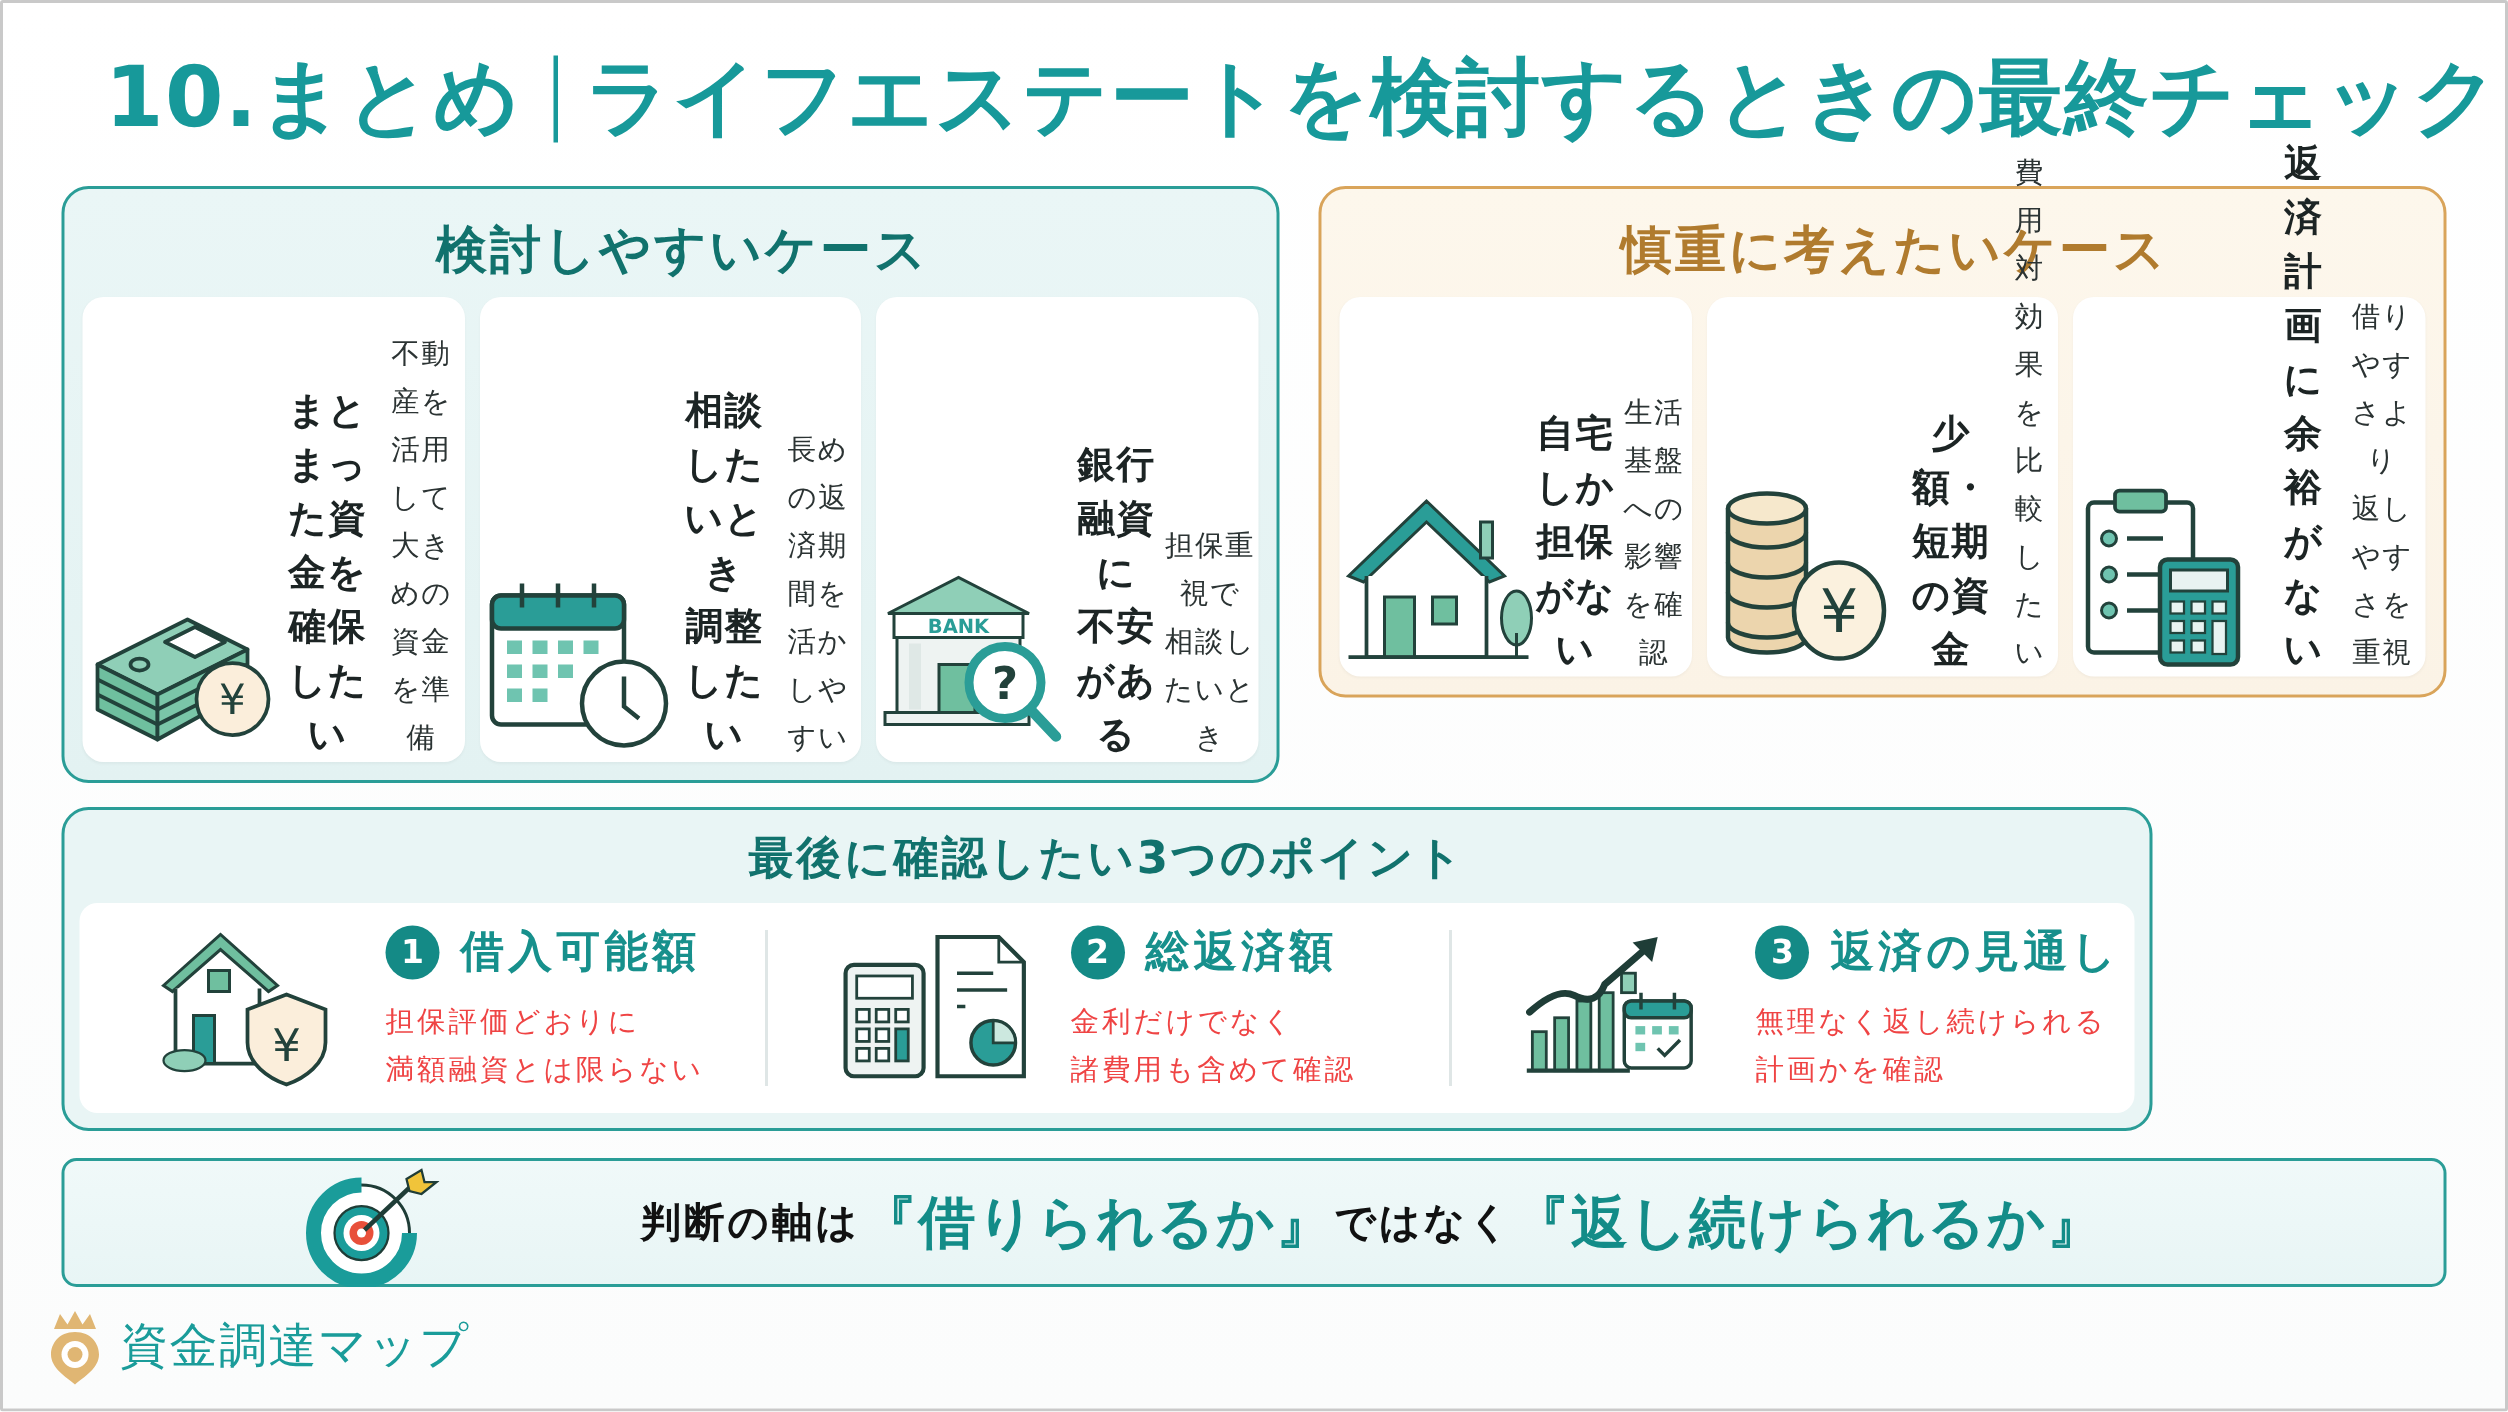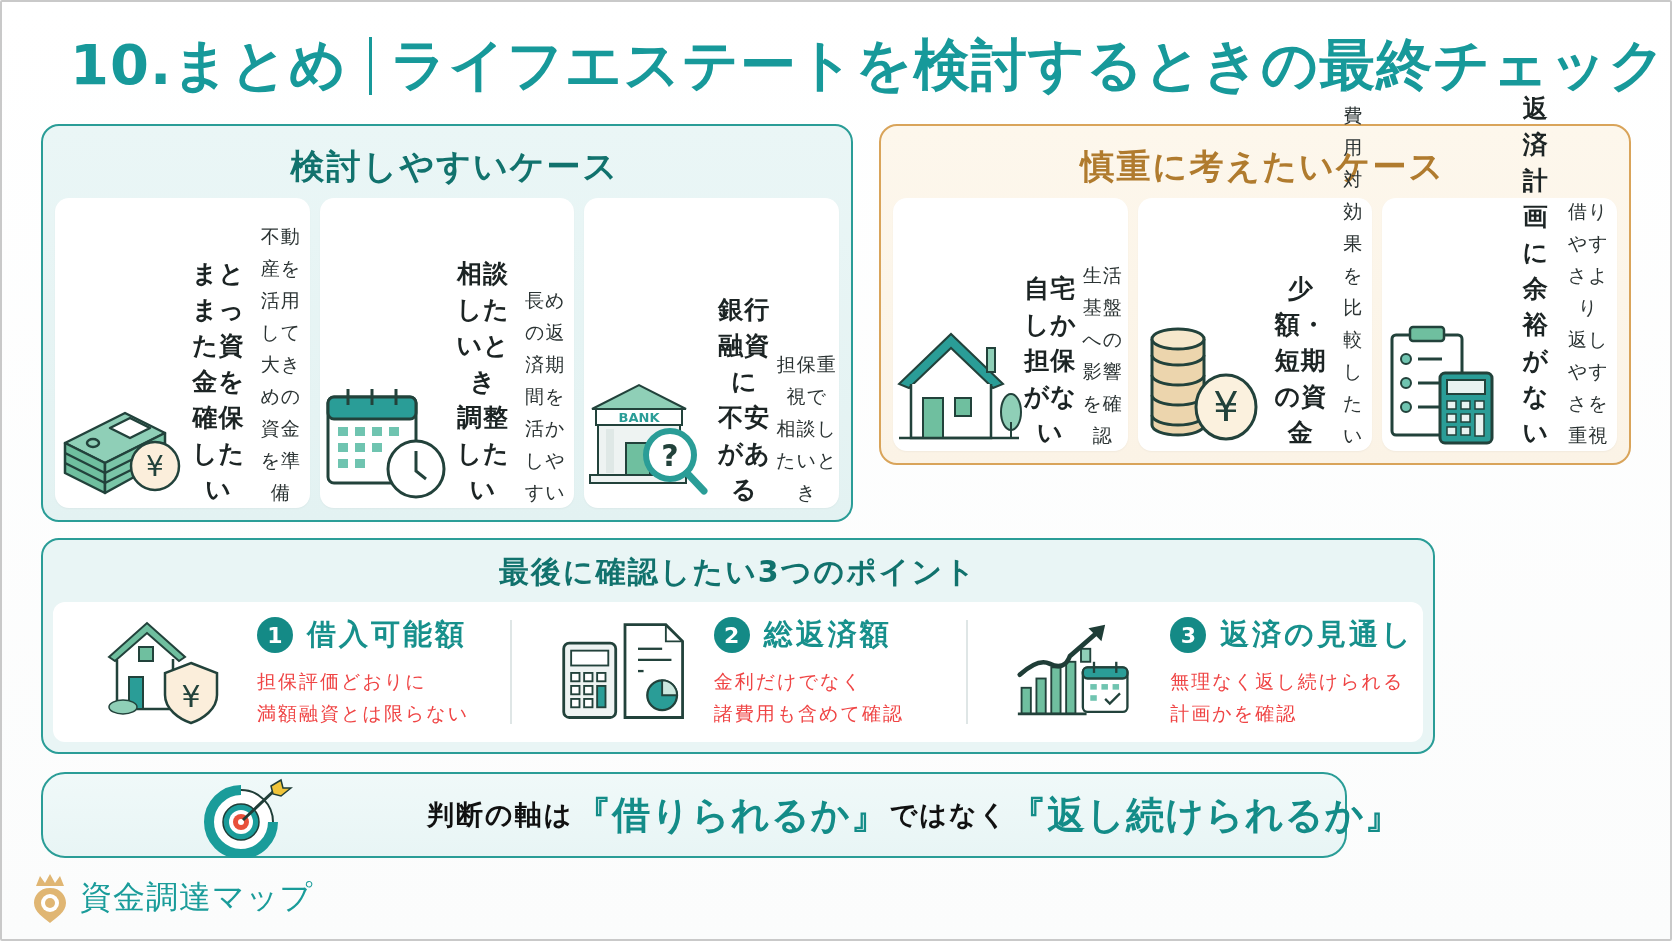--- a/index.html
+++ b/index.html
@@ -27,21 +27,21 @@
   .points .points-title { position: absolute; left: 0; right: 0; top: 12px; text-align: center; font-size: 30px; font-weight: bold; color: #11726d; letter-spacing: 2px; }
   .points .row { position: absolute; left: 10px; right: 10px; top: 62px; bottom: 10px; background: #ffffff; border-radius: 12px; display: flex; }
   .point { flex: 1; display: flex; align-items: center; padding-left: 50px; position: relative; }
   .point + .point::before { content: ""; position: absolute; left: 0; top: 18px; bottom: 18px; width: 2px; background: #dfe6e6; }
   .point .picon { width: 130px; height: 120px; display: flex; align-items: center; justify-content: center; margin-right: 24px; }
   .point .ptext { display: flex; flex-direction: column; }
   .point .phead { display: flex; align-items: center; font-size: 29px; font-weight: bold; color: #17908c; letter-spacing: 3px; }
   .point .num { width: 36px; height: 36px; border-radius: 50%; background: #148a86; color: #fff; font-size: 22px; display: inline-flex; align-items: center; justify-content: center; margin-right: 14px; letter-spacing: 0; }
   .point .pdesc { margin-top: 10px; font-size: 19px; line-height: 32px; color: #ef4444; white-space: pre-line; letter-spacing: 2px; }
 
-  .banner { position: absolute; left: 41px; top: 772px; width: 1306px; height: 86px; border: 2px solid #2a9d97; border-radius: 24px; background: linear-gradient(180deg, #f0f9f9, #e8f5f5); display: flex; align-items: center; }
+  .banner { position: absolute; left: 41px; top: 772px; width: 1590px; height: 86px; border: 2px solid #2a9d97; border-radius: 10px; background: linear-gradient(180deg, #f0f9f9, #e8f5f5); display: flex; align-items: center; }
   .banner .target { position: absolute; left: 160px; top: 4px; width: 90px; height: 80px; }
   .banner .msg { position: absolute; left: 384px; top: 0; bottom: 0; display: flex; align-items: center; white-space: nowrap; }
   .banner .plain { font-size: 27px; font-weight: bold; color: #111; letter-spacing: 2px; }
   .banner .em { font-size: 38px; font-weight: bold; color: #138c88; letter-spacing: 1px; }
 
   .brand { position: absolute; left: 30px; top: 870px; display: flex; align-items: center; height: 56px; }
   .brand .logo { width: 40px; height: 52px; margin-right: 10px; }
   .brand .name { font-size: 32px; color: #1a9c9a; letter-spacing: 1px; }
 </style>
 </head>

